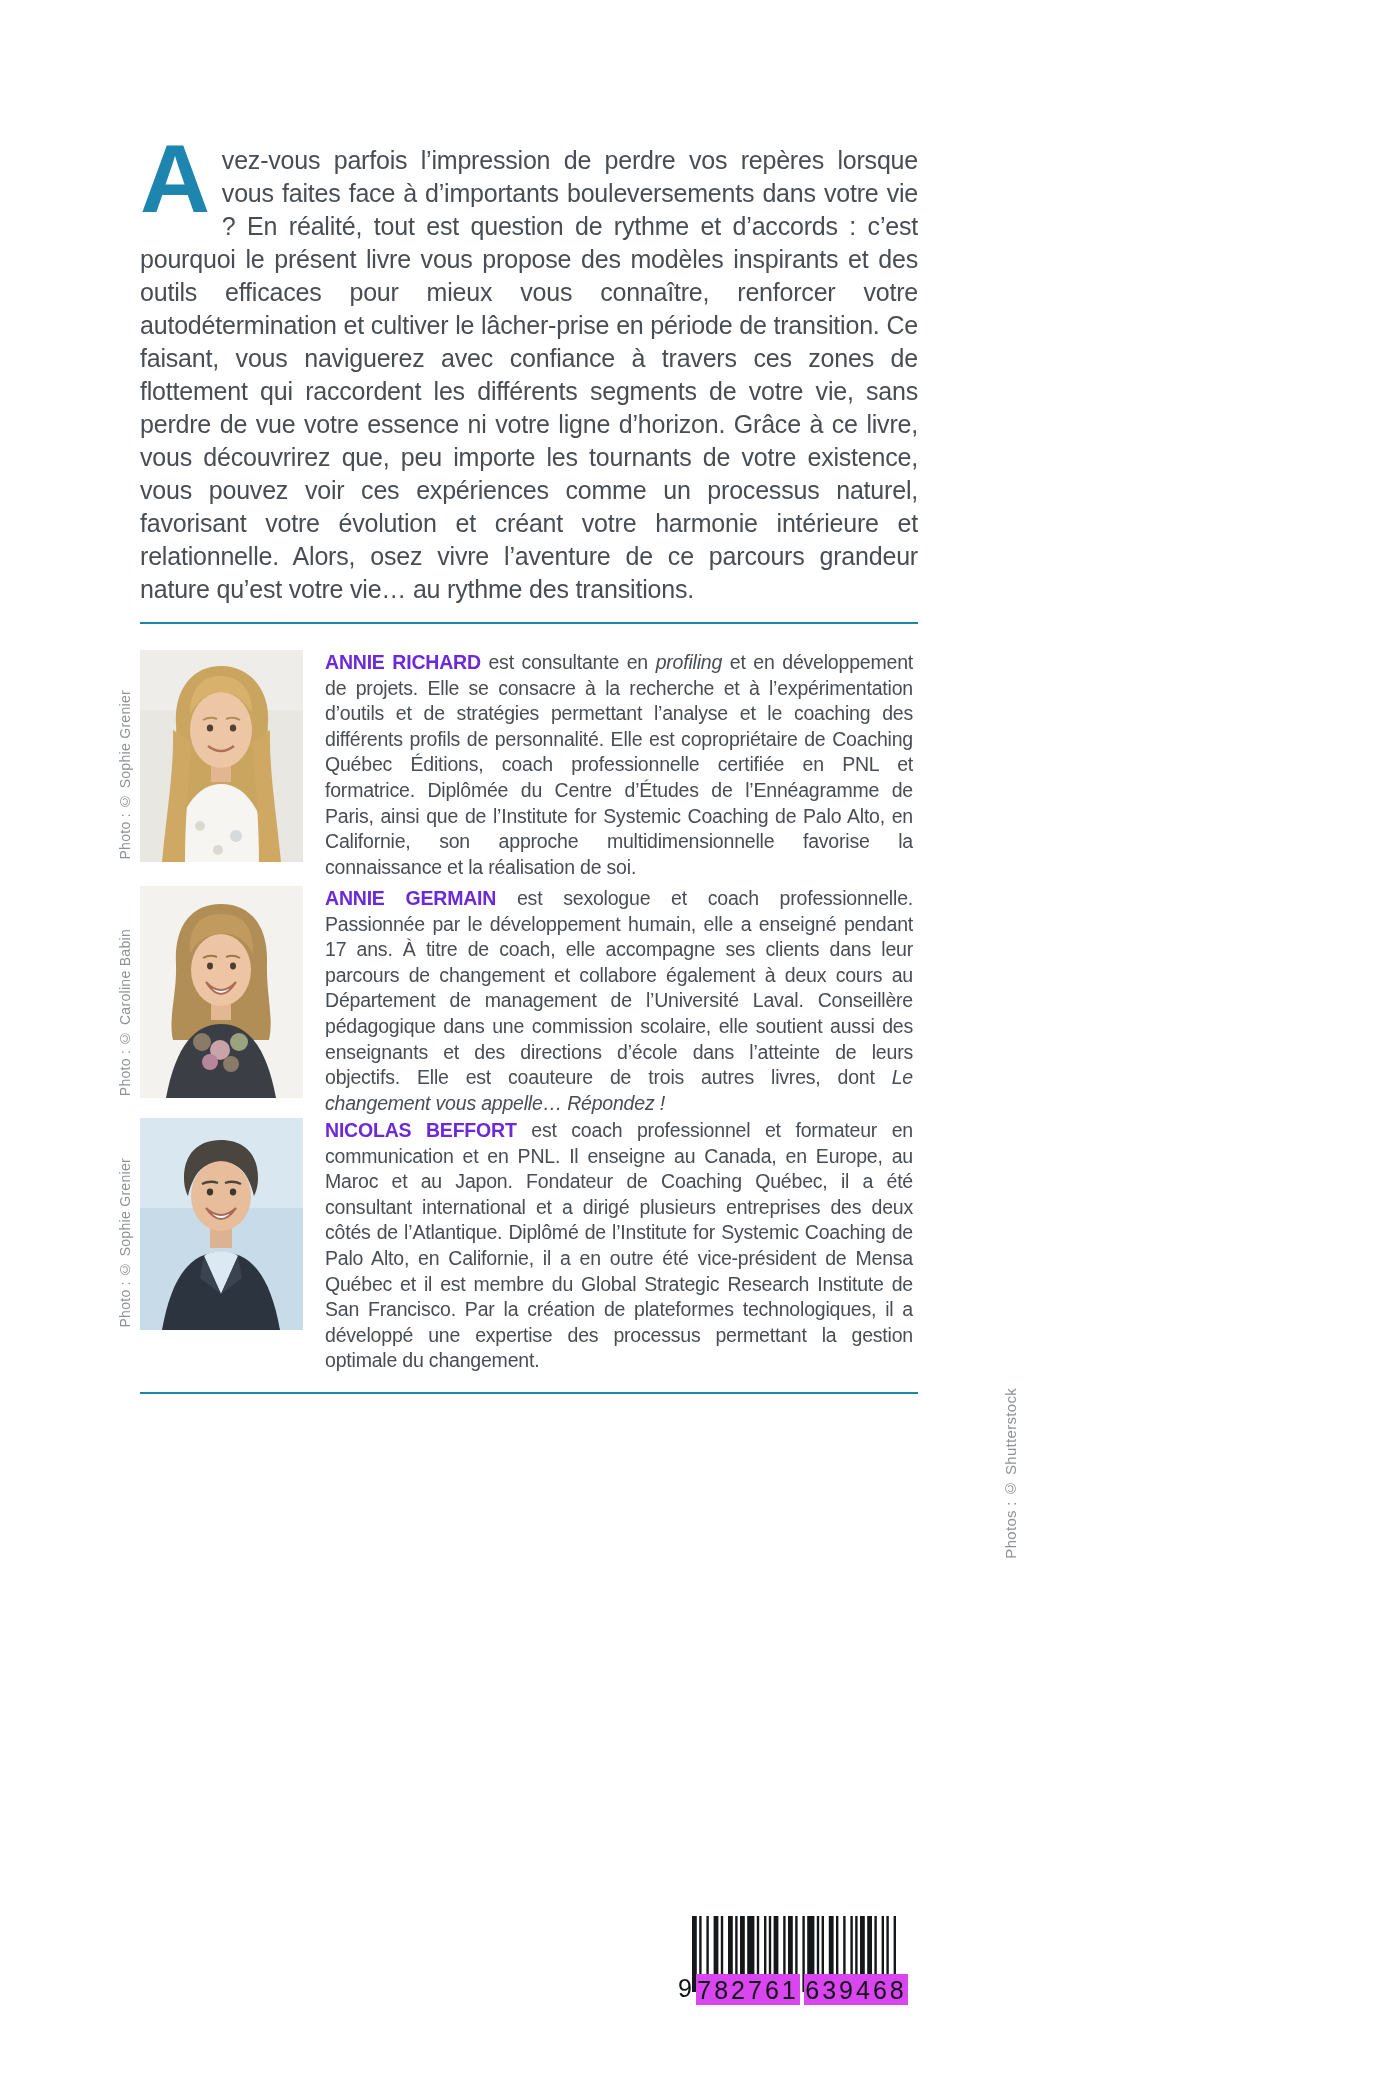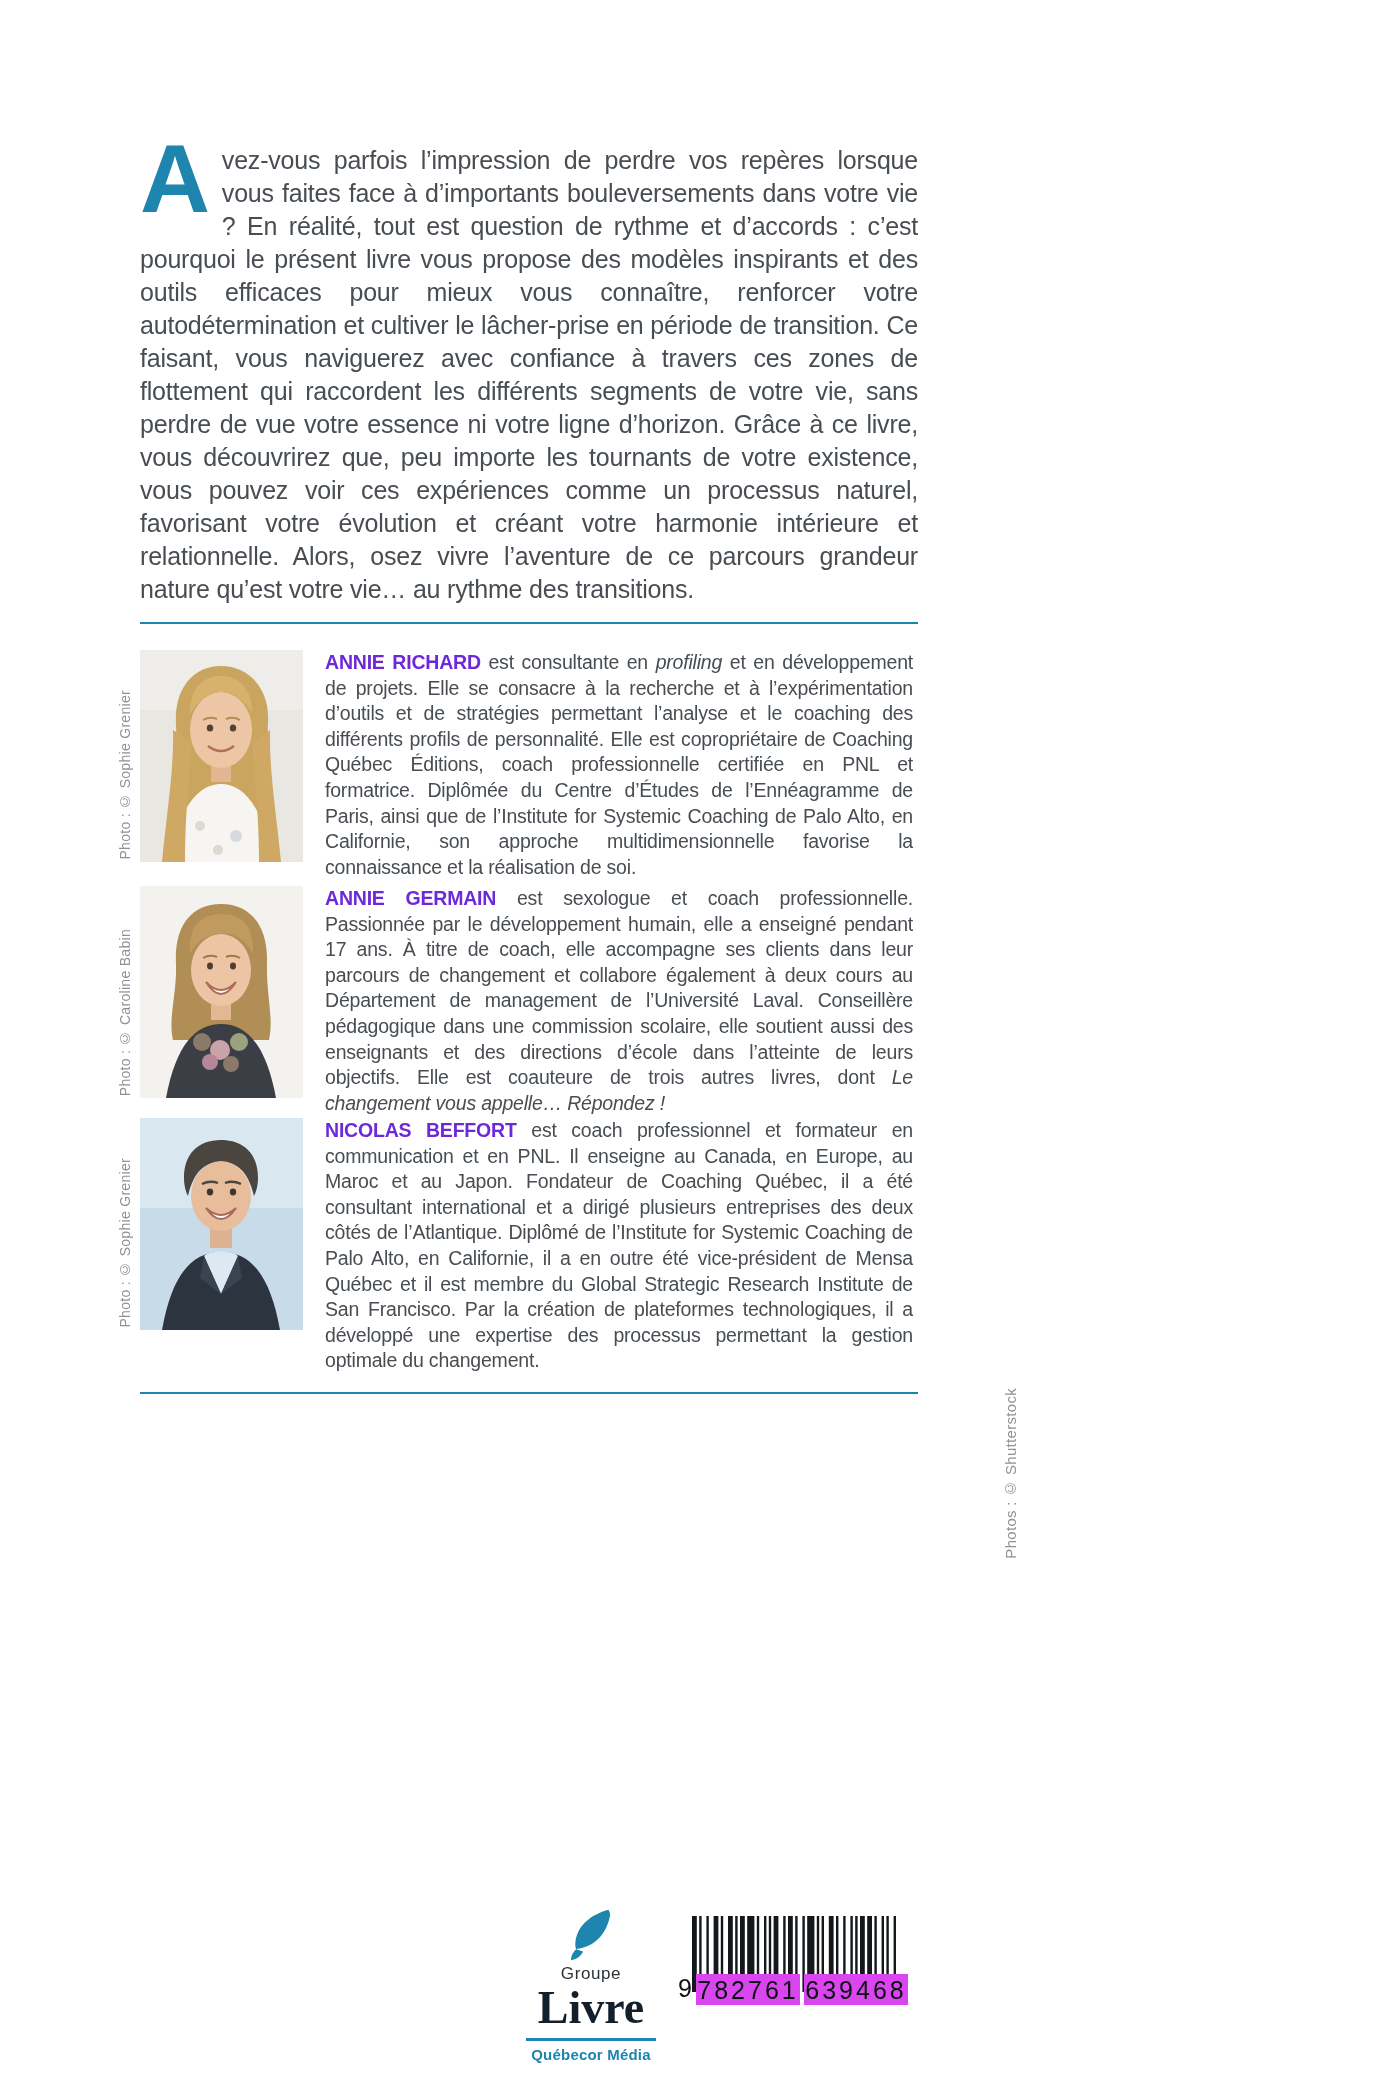--- a/index.html
+++ b/index.html
@@ -188,30 +188,20 @@
         </svg>
       </div>
     </div>
     <p class="bio"><span class="b">NICOLAS BEFFORT</span><span> est coach professionnel et formateur en communication et en PNL. Il enseigne au Canada, en Europe, au Maroc et au Japon. Fondateur de Coaching Québec, il a été consultant international et a dirigé plusieurs entreprises des deux côtés de l’Atlantique. Diplômé de l’Institute for Systemic Coaching de Palo Alto, en Californie, il a en outre été vice-président de Mensa Québec et il est membre du Global Strategic Research Institute de San Francisco. Par la création de plateformes technologiques, il a développé une expertise des processus permettant la gestion optimale du changement.</span></p>
   </section>
 
   <div class="rule rule-2"></div>
 
   <span class="side-credit">Photos : © Shutterstock</span>
 
-  <div class="publisher-logo">
-    <svg class="logo-leaf" viewBox="0 0 64 62" width="56" height="54">
-      <path d="M52 2 C30 8 15 22 14 41 C14 43 14 45 15 47 C36 45 50 30 54 8 C54 6 53 4 52 2 Z" style="fill:var(--accent)"></path>
-      <path d="M15 47 C11 51 9 55 9 60 C15 59 20 56 23 50 C20 49 17 48 15 47 Z" style="fill:var(--accent)"></path>
-    </svg>
-    <div class="logo-groupe">Groupe</div>
-    <div class="logo-livre">Livre</div>
-    <div class="logo-rule"></div>
-    <div class="logo-media">Québecor Média</div>
-  </div>
 
   <div class="isbn">ISBN 978-2-7619-4260-7</div>
   <div class="barcode">
     <svg id="barcode-bars" viewBox="0 0 232 78" width="232" height="78">
         <rect x="14.0" y="0" width="4.8" height="76" fill="#15181a"></rect>
         <rect x="21.2" y="0" width="2.4" height="76" fill="#15181a"></rect>
         <rect x="28.4" y="0" width="2.4" height="58" fill="#15181a"></rect>
         <rect x="35.6" y="0" width="4.8" height="58" fill="#15181a"></rect>
         <rect x="42.8" y="0" width="2.4" height="58" fill="#15181a"></rect>
         <rect x="50.0" y="0" width="4.8" height="58" fill="#15181a"></rect>

